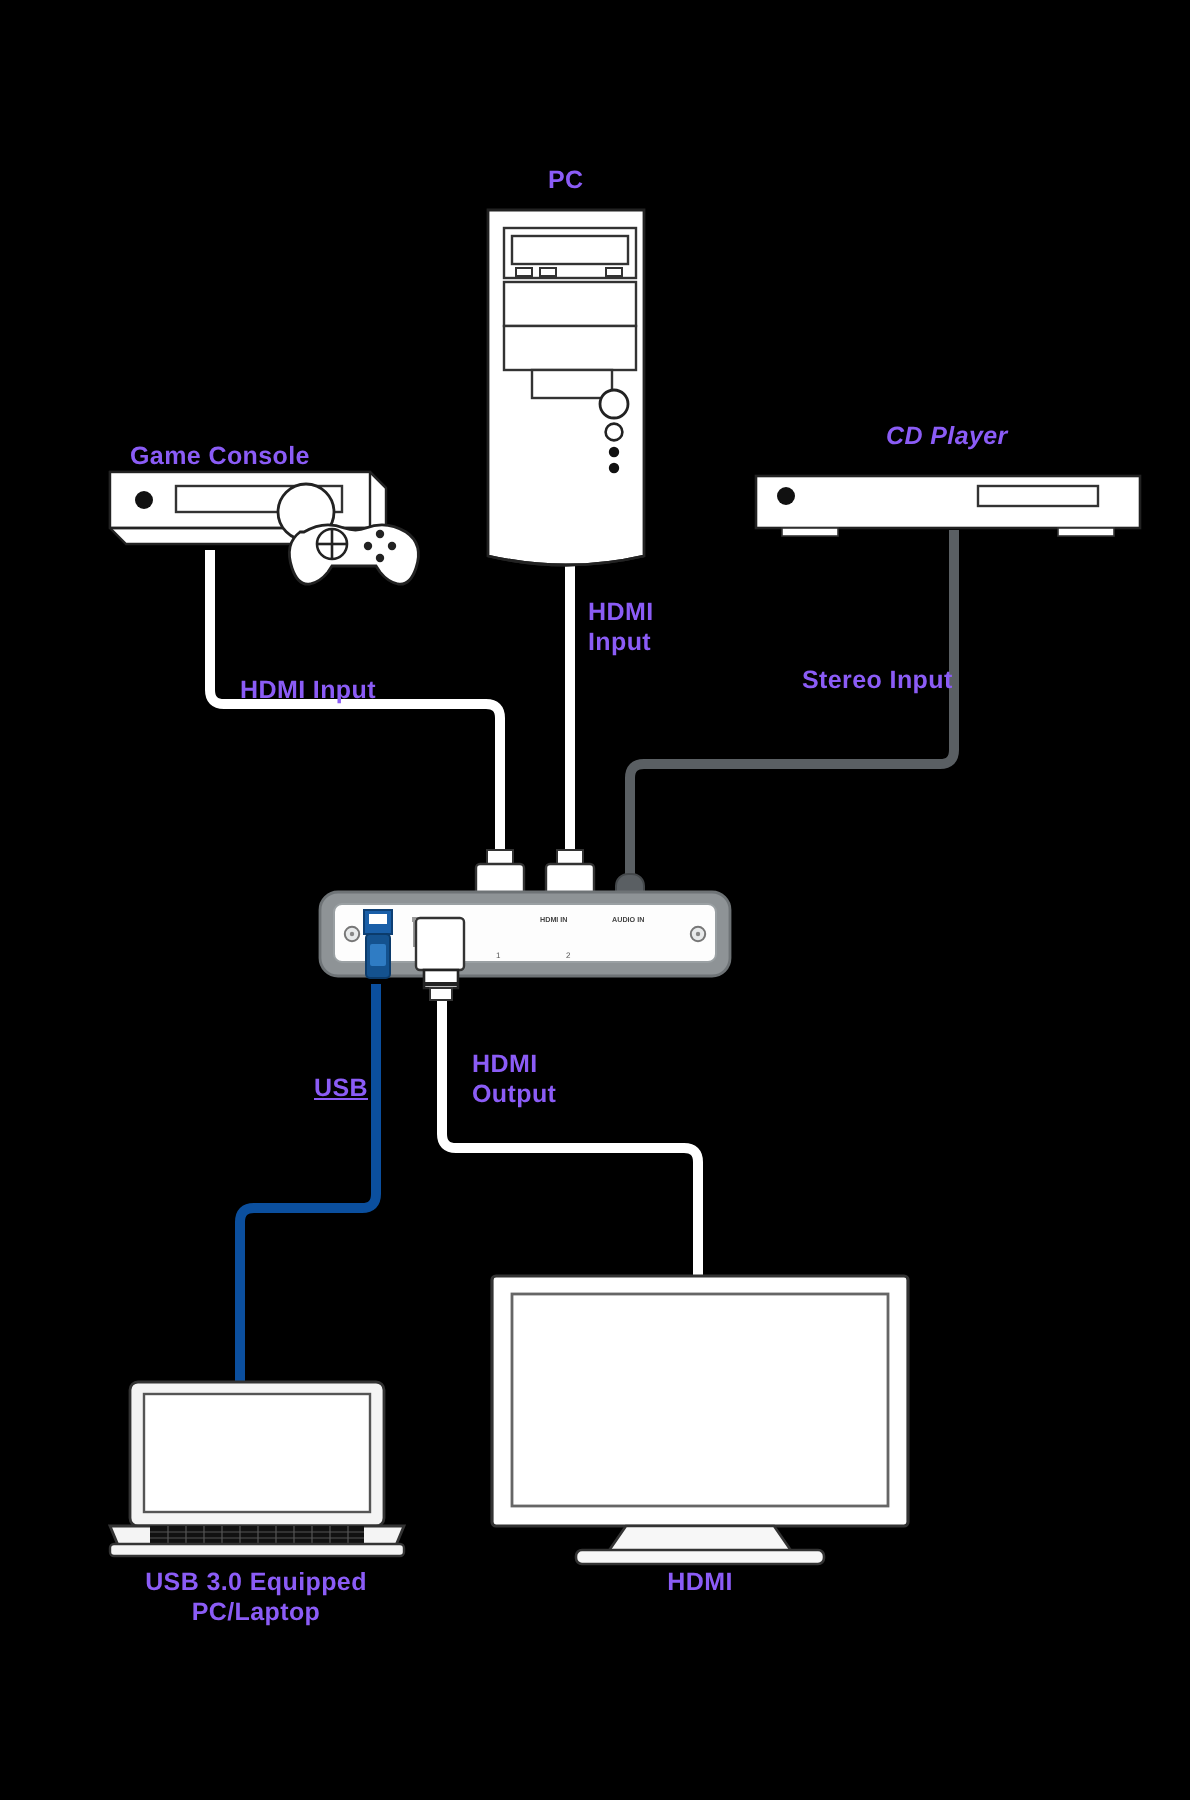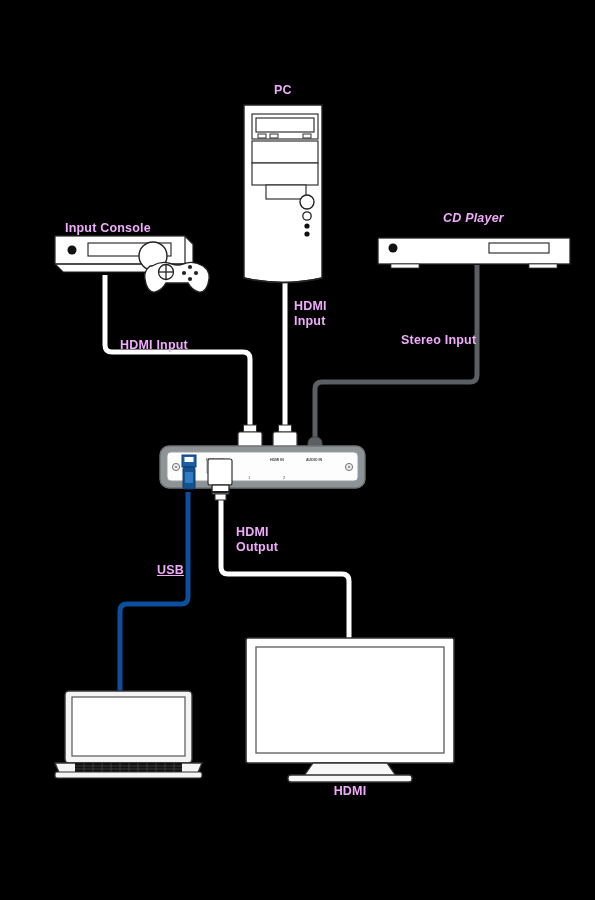--- a/index.html
+++ b/index.html
@@ -1,21 +1,21 @@
 <!DOCTYPE html>
 <html><head>
 <meta charset="utf-8">
 <title>Connection Diagram</title>
 <style>
   html,body{margin:0;padding:0;background:#000;}
   body{width:595px;height:900px;overflow:hidden;
        font-family:"Liberation Sans","DejaVu Sans",sans-serif;}
   #stage{position:relative;width:595px;height:900px;background:#000;}
   svg{display:block;}
-  .lbl{position:absolute;color:#f0abfc;font-weight:bold;font-size:12.5px;
+  .lbl{position:absolute;color:#8b5cf6;font-weight:bold;font-size:12.5px;
        letter-spacing:.2px;line-height:15px;white-space:pre-line;}
   .lbl.ctr{text-align:center;}
 </style>
 </head>
 <body>
 
 <div id="stage">
 
   <svg width="595" height="900" viewBox="0 0 595 900">
 
@@ -157,34 +157,36 @@
 
     <g>
       <rect x="246" y="638" width="208" height="125" rx="2" fill="#ffffff" stroke="#333" stroke-width="1.6"></rect>
       <rect x="256" y="647" width="188" height="106" fill="#ffffff" stroke="#666" stroke-width="1.4"></rect>
       <path d="M313 763 L387 763 L396 776 L304 776 Z" fill="#f7f7f7" stroke="#333" stroke-width="1.3"></path>
       <rect x="288" y="775" width="124" height="7" rx="3" fill="#f7f7f7" stroke="#333" stroke-width="1.3"></rect>
     </g>
 
   </svg>
 
-  <div class="lbl" style="left:65px; top:221px;">Input Console</div>
+  <div class="lbl" style="left:65px; top:221px;">Game Console</div>
 
   <div class="lbl" style="left:274px; top:83px;">PC</div>
 
   <div class="lbl" style="left:443px; top:211px;font-style:italic;">CD Player</div>
 
   <div class="lbl" style="left:120px; top:338px;">HDMI Input</div>
 
   <div class="lbl" style="left:294px; top:299px;">HDMI
 Input</div>
 
   <div class="lbl" style="left:385px; top:333px;margin-left:16px;">Stereo Input</div>
 
-  <div class="lbl" style="left:157px; top:563px;text-decoration:underline;">USB</div>
+  <div class="lbl" style="left:157px; top:537px;text-decoration:underline;">USB</div>
 
   <div class="lbl" style="left:236px; top:525px;">HDMI
 Output</div>
 
+  <div class="lbl ctr" style="left:38px; top:784px; width:180px;">USB 3.0 Equipped
+PC/Laptop</div>
 
   <div class="lbl ctr" style="left:280px; top:784px; width:140px;">HDMI</div>
 
 </div>
 
 </body></html>

